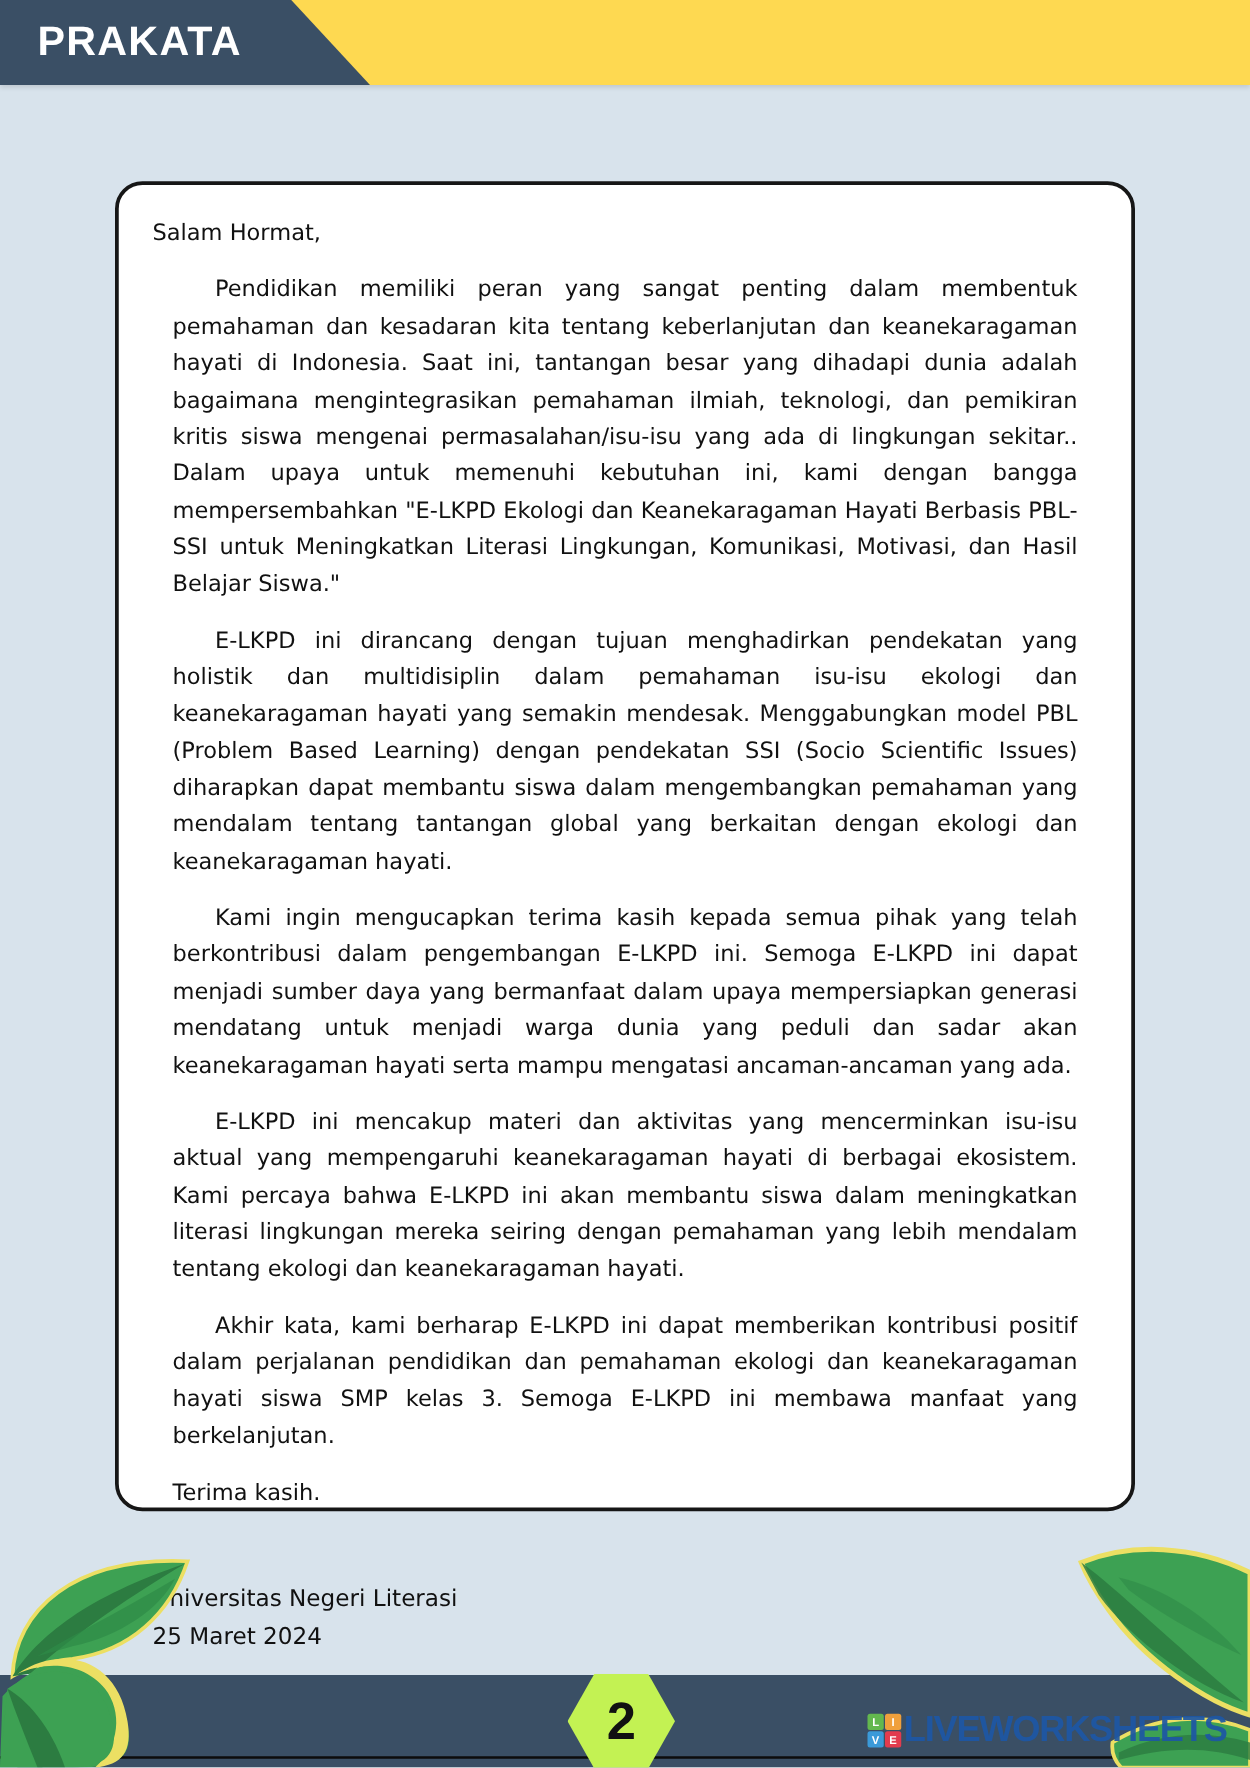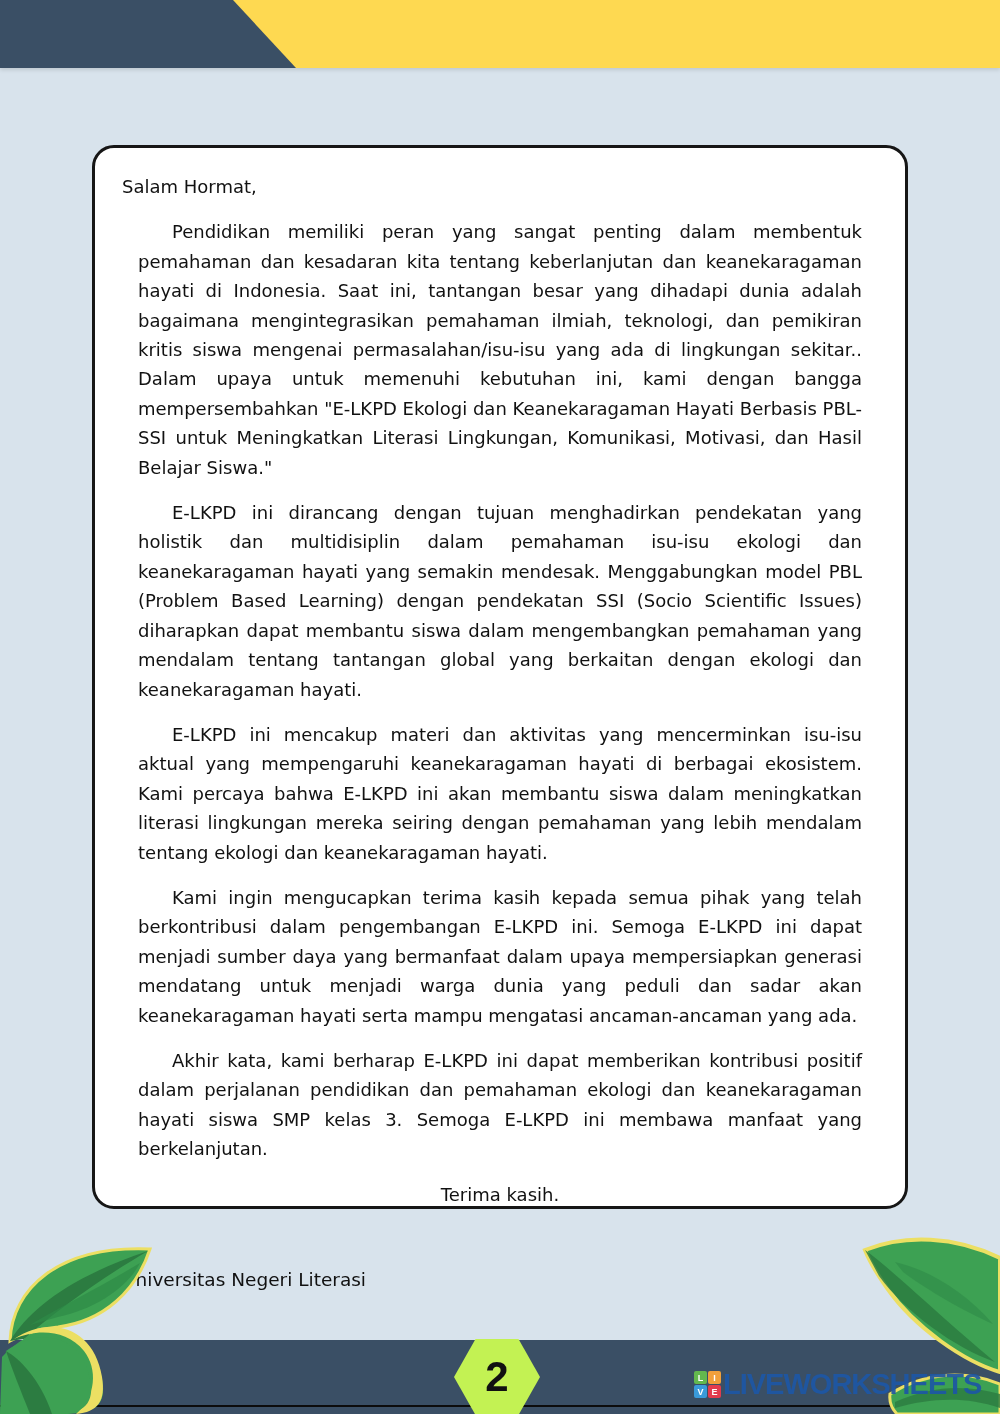--- a/index.html
+++ b/index.html
@@ -22,21 +22,21 @@
   }
   
   .content-box{
     position:absolute;left:92px;top:145px;width:816px;height:1064px;
     background:#ffffff;border:3px solid #161616;border-radius:22px;
     box-sizing:border-box;padding:24px 27px 36px 27px;
     color:#111;font-size:18px;line-height:29.4px;
   }
   .salutation{margin:0;text-align:left;}
   .content-box p.para{margin:16px;text-align:justify;text-indent:34px;}
-  .closing-line{margin:16px;text-align:center;}
+  .closing-line{margin:16px;text-align:left;}
   .signature{margin-top:56px;line-height:30px;font-size:18.5px;}
   .signature div{white-space:nowrap;}
   
   .footer-band{position:absolute;left:0;top:1340px;width:1000px;height:74px;background:#3a4f65;z-index:1;}
   .footer-line{position:absolute;left:0;top:1405px;width:1000px;height:2px;background:#0c0c0c;z-index:2;}
   .leaves{position:absolute;z-index:3;pointer-events:none;}
   .leaves-left{left:0;top:1229px;}
   .leaves-right{right:0;top:1232px;}
   .page-hex{
     position:absolute;left:454px;top:1339px;width:86px;height:76px;z-index:4;
@@ -56,32 +56,34 @@
     color:#1d57a5;font-weight:800;font-size:29px;letter-spacing:-1px;
     font-family:"Liberation Sans",sans-serif;opacity:.92;
   }
 </style>
 </head>
 <body>
 
 <div class="header">
   <div class="header-yellow"></div>
   <div class="header-dark"></div>
+  <div class="header-title">PRAKATA</div>
 </div>
 
 <div class="content-box">
   <p class="salutation">Salam Hormat,</p>
   <p class="para">Pendidikan memiliki peran yang sangat penting dalam membentuk pemahaman dan kesadaran kita tentang keberlanjutan dan keanekaragaman hayati di Indonesia. Saat ini, tantangan besar yang dihadapi dunia adalah bagaimana mengintegrasikan pemahaman ilmiah, teknologi, dan pemikiran kritis siswa mengenai permasalahan/isu-isu yang ada di lingkungan sekitar.. Dalam upaya untuk memenuhi kebutuhan ini, kami dengan bangga mempersembahkan "E-LKPD Ekologi dan Keanekaragaman Hayati Berbasis PBL-SSI untuk Meningkatkan Literasi Lingkungan, Komunikasi, Motivasi, dan Hasil Belajar Siswa."</p>
   <p class="para">E-LKPD ini dirancang dengan tujuan menghadirkan pendekatan yang holistik dan multidisiplin dalam pemahaman isu-isu ekologi dan keanekaragaman hayati yang semakin mendesak. Menggabungkan model PBL (Problem Based Learning) dengan pendekatan SSI (Socio Scientific Issues) diharapkan dapat membantu siswa dalam mengembangkan pemahaman yang mendalam tentang tantangan global yang berkaitan dengan ekologi dan keanekaragaman hayati.</p>
+  <p class="para">Kami ingin mengucapkan terima kasih kepada semua pihak yang telah berkontribusi dalam pengembangan E-LKPD ini. Semoga E-LKPD ini dapat menjadi sumber daya yang bermanfaat dalam upaya mempersiapkan generasi mendatang untuk menjadi warga dunia yang peduli dan sadar akan keanekaragaman hayati serta mampu mengatasi ancaman-ancaman yang ada.</p>
   <p class="para">E-LKPD ini mencakup materi dan aktivitas yang mencerminkan isu-isu aktual yang mempengaruhi keanekaragaman hayati di berbagai ekosistem. Kami percaya bahwa E-LKPD ini akan membantu siswa dalam meningkatkan literasi lingkungan mereka seiring dengan pemahaman yang lebih mendalam tentang ekologi dan keanekaragaman hayati.</p>
-  <p class="para">Kami ingin mengucapkan terima kasih kepada semua pihak yang telah berkontribusi dalam pengembangan E-LKPD ini. Semoga E-LKPD ini dapat menjadi sumber daya yang bermanfaat dalam upaya mempersiapkan generasi mendatang untuk menjadi warga dunia yang peduli dan sadar akan keanekaragaman hayati serta mampu mengatasi ancaman-ancaman yang ada.</p>
   <p class="para">Akhir kata, kami berharap E-LKPD ini dapat memberikan kontribusi positif dalam perjalanan pendidikan dan pemahaman ekologi dan keanekaragaman hayati siswa SMP kelas 3. Semoga E-LKPD ini membawa manfaat yang berkelanjutan.</p>
   <p class="closing-line">Terima kasih.</p>
   <div class="signature">
     <div>Universitas Negeri Literasi</div>
+    <div>25 Maret 2024</div>
   </div>
 </div>
 
 <div class="footer-band"></div>
 <div class="footer-line"></div>
 
 <svg class="leaves leaves-left" width="175" height="185" viewBox="0 0 175 185">
   <path d="M20 120 C 5 150, 8 170, 14 185 L 34 185 C 28 160, 26 140, 32 118 Z" fill="#2c7c41"></path>
   <path d="M2 150 C 14 120, 30 96, 55 84 C 40 120, 28 150, 10 172 Z" fill="#3da153"></path>
   <path d="M10 112 C 12 60, 58 16, 150 20 C 136 62, 104 92, 58 98 C 38 100, 20 106, 10 112 Z" fill="#3da153" stroke="#ecdf63" stroke-width="3"></path>

